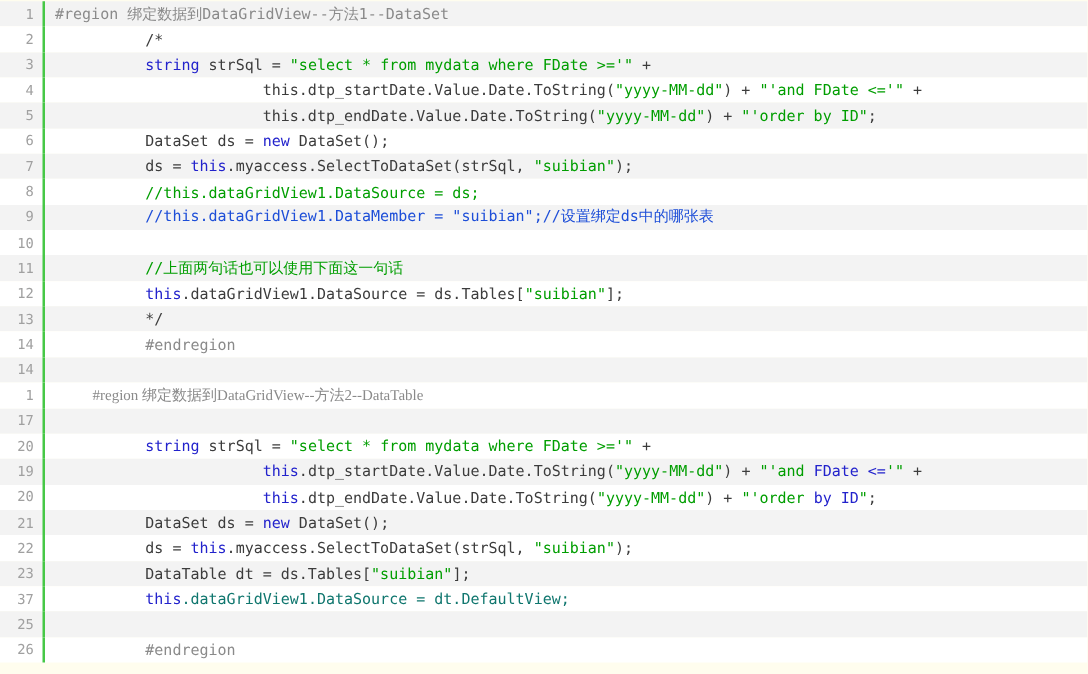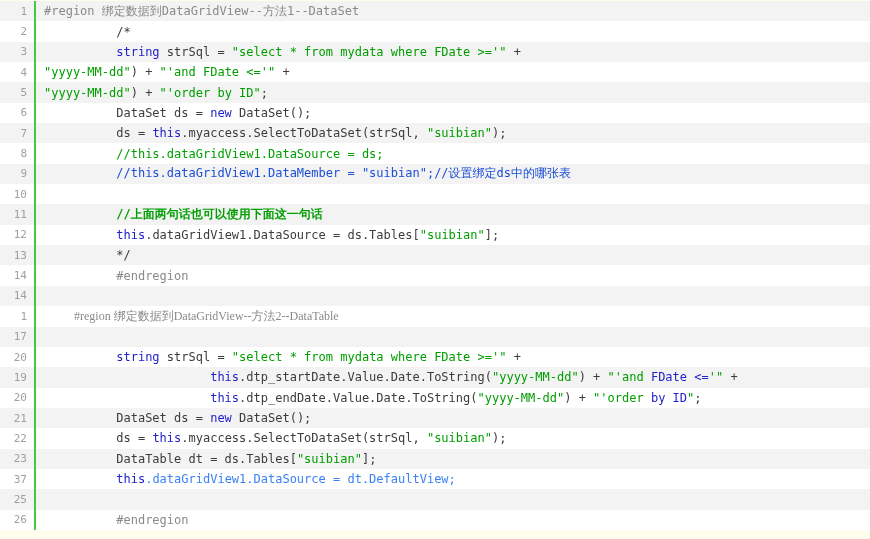--- a/index.html
+++ b/index.html
@@ -43,36 +43,36 @@
   }
   .code span { white-space: pre; }
 </style>
 </head>
 <body>
 
 <div class="code-block" id="code-rows">
     <div class="row stripe"><span class="ln">1</span><span class="code"><span style="color: rgb(138, 138, 138);">#region 绑定数据到DataGridView--方法1--DataSet</span></span></div>
     <div class="row"><span class="ln">2</span><span class="code"><span style="color: rgb(60, 60, 60);">          /*</span></span></div>
     <div class="row stripe"><span class="ln">3</span><span class="code"><span style="color: rgb(60, 60, 60);">          </span><span style="color: rgb(34, 34, 204);">string</span><span style="color: rgb(60, 60, 60);"> strSql = </span><span style="color: rgb(0, 158, 0);">"select * from mydata where FDate &gt;='"</span><span style="color: rgb(60, 60, 60);"> +</span></span></div>
-    <div class="row"><span class="ln">4</span><span class="code"><span style="color: rgb(0, 158, 0);">"yyyy-MM-dd"</span><span style="color: rgb(60, 60, 60);">) + </span><span style="color: rgb(0, 158, 0);">"'and FDate &lt;='"</span><span style="color: rgb(60, 60, 60);"> +</span></span></div>
-    <div class="row stripe"><span class="ln">5</span><span class="code"><span style="color: rgb(0, 158, 0);">"yyyy-MM-dd"</span><span style="color: rgb(60, 60, 60);">) + </span><span style="color: rgb(0, 158, 0);">"'order by ID"</span><span style="color: rgb(60, 60, 60);">;</span></span></div>
+    <div class="row"><span class="ln">4</span><span class="code"><span style="color: rgb(60, 60, 60);">                       this.dtp_startDate.Value.Date.ToString(</span><span style="color: rgb(0, 158, 0);">"yyyy-MM-dd"</span><span style="color: rgb(60, 60, 60);">) + </span><span style="color: rgb(0, 158, 0);">"'and FDate &lt;='"</span><span style="color: rgb(60, 60, 60);"> +</span></span></div>
+    <div class="row stripe"><span class="ln">5</span><span class="code"><span style="color: rgb(60, 60, 60);">                       this.dtp_endDate.Value.Date.ToString(</span><span style="color: rgb(0, 158, 0);">"yyyy-MM-dd"</span><span style="color: rgb(60, 60, 60);">) + </span><span style="color: rgb(0, 158, 0);">"'order by ID"</span><span style="color: rgb(60, 60, 60);">;</span></span></div>
     <div class="row"><span class="ln">6</span><span class="code"><span style="color: rgb(60, 60, 60);">          DataSet ds = </span><span style="color: rgb(34, 34, 204);">new</span><span style="color: rgb(60, 60, 60);"> DataSet();</span></span></div>
     <div class="row stripe"><span class="ln">7</span><span class="code"><span style="color: rgb(60, 60, 60);">          ds = </span><span style="color: rgb(34, 34, 204);">this</span><span style="color: rgb(60, 60, 60);">.myaccess.SelectToDataSet(strSql, </span><span style="color: rgb(0, 158, 0);">"suibian"</span><span style="color: rgb(60, 60, 60);">);</span></span></div>
     <div class="row"><span class="ln">8</span><span class="code"><span style="color: rgb(0, 158, 0);">          //this.dataGridView1.DataSource = ds;</span></span></div>
     <div class="row stripe"><span class="ln">9</span><span class="code"><span style="color: #1d4ed8;">          //this.dataGridView1.DataMember = "suibian";//设置绑定ds中的哪张表</span></span></div>
     <div class="row"><span class="ln">10</span><span class="code"></span></div>
-    <div class="row stripe"><span class="ln">11</span><span class="code"><span style="color: rgb(0, 158, 0); font-weight: bold;">          //上面两句话也可以使用下面这一句话</span></span></div>
+    <div class="row stripe"><span class="ln">11</span><span class="code"><span style="color: rgb(0, 158, 0);">          //上面两句话也可以使用下面这一句话</span></span></div>
     <div class="row"><span class="ln">12</span><span class="code"><span style="color: rgb(60, 60, 60);">          </span><span style="color: rgb(34, 34, 204);">this</span><span style="color: rgb(60, 60, 60);">.dataGridView1.DataSource = ds.Tables[</span><span style="color: rgb(0, 158, 0);">"suibian"</span><span style="color: rgb(60, 60, 60);">];</span></span></div>
     <div class="row stripe"><span class="ln">13</span><span class="code"><span style="color: rgb(60, 60, 60);">          */</span></span></div>
     <div class="row"><span class="ln">14</span><span class="code"><span style="color: rgb(138, 138, 138);">          #endregion</span></span></div>
     <div class="row stripe"><span class="ln">14</span><span class="code"></span></div>
     <div class="row"><span class="ln">1</span><span class="code"><span style="color: rgb(138, 138, 138); font-family: Liberation Serif, serif;">          #region 绑定数据到DataGridView--方法2--DataTable</span></span></div>
     <div class="row stripe"><span class="ln">17</span><span class="code"></span></div>
     <div class="row"><span class="ln">20</span><span class="code"><span style="color: rgb(60, 60, 60);">          </span><span style="color: rgb(34, 34, 204);">string</span><span style="color: rgb(60, 60, 60);"> strSql = </span><span style="color: rgb(0, 158, 0);">"select * from mydata where FDate &gt;='"</span><span style="color: rgb(60, 60, 60);"> +</span></span></div>
     <div class="row stripe"><span class="ln">19</span><span class="code"><span style="color: rgb(60, 60, 60);">                       </span><span style="color: rgb(34, 34, 204);">this</span><span style="color: rgb(60, 60, 60);">.dtp_startDate.Value.Date.ToString(</span><span style="color: rgb(0, 158, 0);">"yyyy-MM-dd"</span><span style="color: rgb(60, 60, 60);">) + </span><span style="color: rgb(0, 158, 0);">"'and </span><span style="color: rgb(34, 34, 204);">FDate &lt;=</span><span style="color: rgb(0, 158, 0);">'"</span><span style="color: rgb(60, 60, 60);"> +</span></span></div>
     <div class="row"><span class="ln">20</span><span class="code"><span style="color: rgb(60, 60, 60);">                       </span><span style="color: rgb(34, 34, 204);">this</span><span style="color: rgb(60, 60, 60);">.dtp_endDate.Value.Date.ToString(</span><span style="color: rgb(0, 158, 0);">"yyyy-MM-dd"</span><span style="color: rgb(60, 60, 60);">) + </span><span style="color: rgb(0, 158, 0);">"'order </span><span style="color: rgb(34, 34, 204);">by ID</span><span style="color: rgb(0, 158, 0);">"</span><span style="color: rgb(60, 60, 60);">;</span></span></div>
     <div class="row stripe"><span class="ln">21</span><span class="code"><span style="color: rgb(60, 60, 60);">          DataSet ds = </span><span style="color: rgb(34, 34, 204);">new</span><span style="color: rgb(60, 60, 60);"> DataSet();</span></span></div>
     <div class="row"><span class="ln">22</span><span class="code"><span style="color: rgb(60, 60, 60);">          ds = </span><span style="color: rgb(34, 34, 204);">this</span><span style="color: rgb(60, 60, 60);">.myaccess.SelectToDataSet(strSql, </span><span style="color: rgb(0, 158, 0);">"suibian"</span><span style="color: rgb(60, 60, 60);">);</span></span></div>
     <div class="row stripe"><span class="ln">23</span><span class="code"><span style="color: rgb(60, 60, 60); text-align: right;">          DataTable dt = ds.Tables[</span><span style="color: rgb(0, 158, 0);">"suibian"</span><span style="color: rgb(60, 60, 60);">];</span></span></div>
-    <div class="row"><span class="ln">37</span><span class="code"><span style="color: rgb(60, 60, 60);">          </span><span style="color: rgb(34, 34, 204);">this</span><span style="color: #3b82f6;">.dataGridView1.DataSource = dt.DefaultView;</span></span></div>
+    <div class="row"><span class="ln">37</span><span class="code"><span style="color: rgb(60, 60, 60);">          </span><span style="color: rgb(34, 34, 204);">this</span><span style="color: #0f766e;">.dataGridView1.DataSource = dt.DefaultView;</span></span></div>
     <div class="row stripe"><span class="ln">25</span><span class="code"></span></div>
     <div class="row"><span class="ln">26</span><span class="code"><span style="color: rgb(138, 138, 138);">          #endregion</span></span></div>
   </div>
 
 </body></html>

